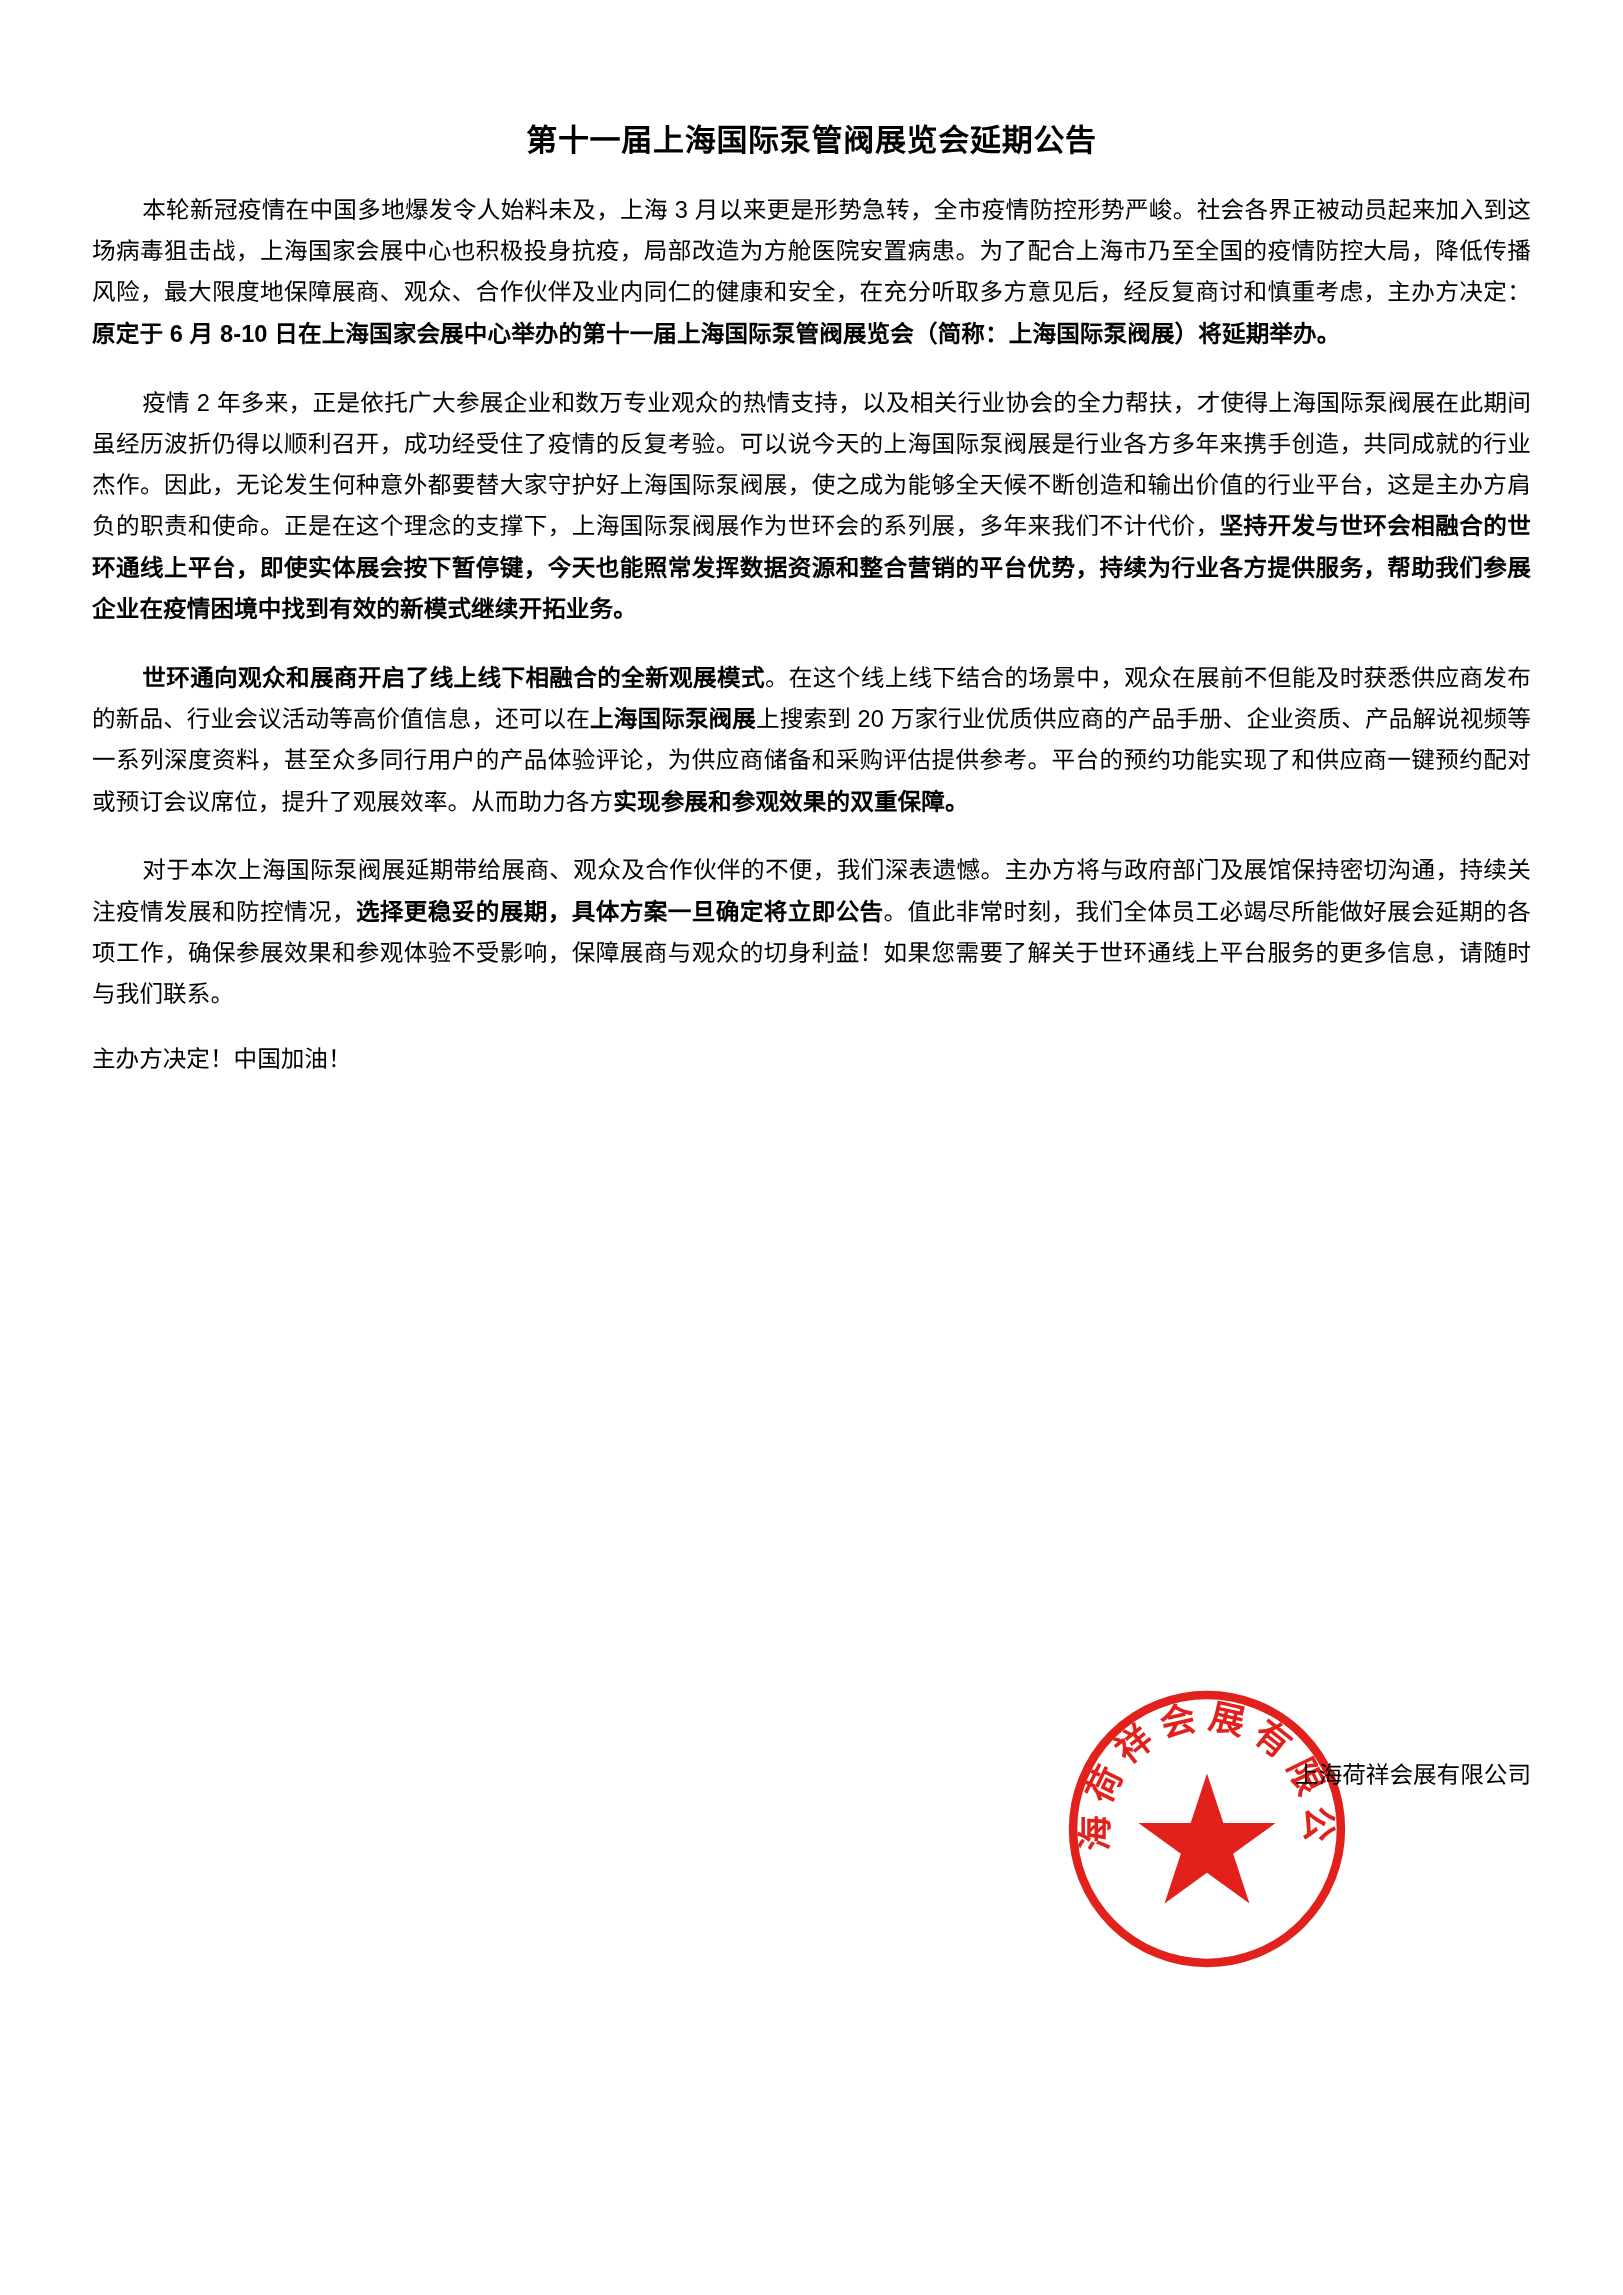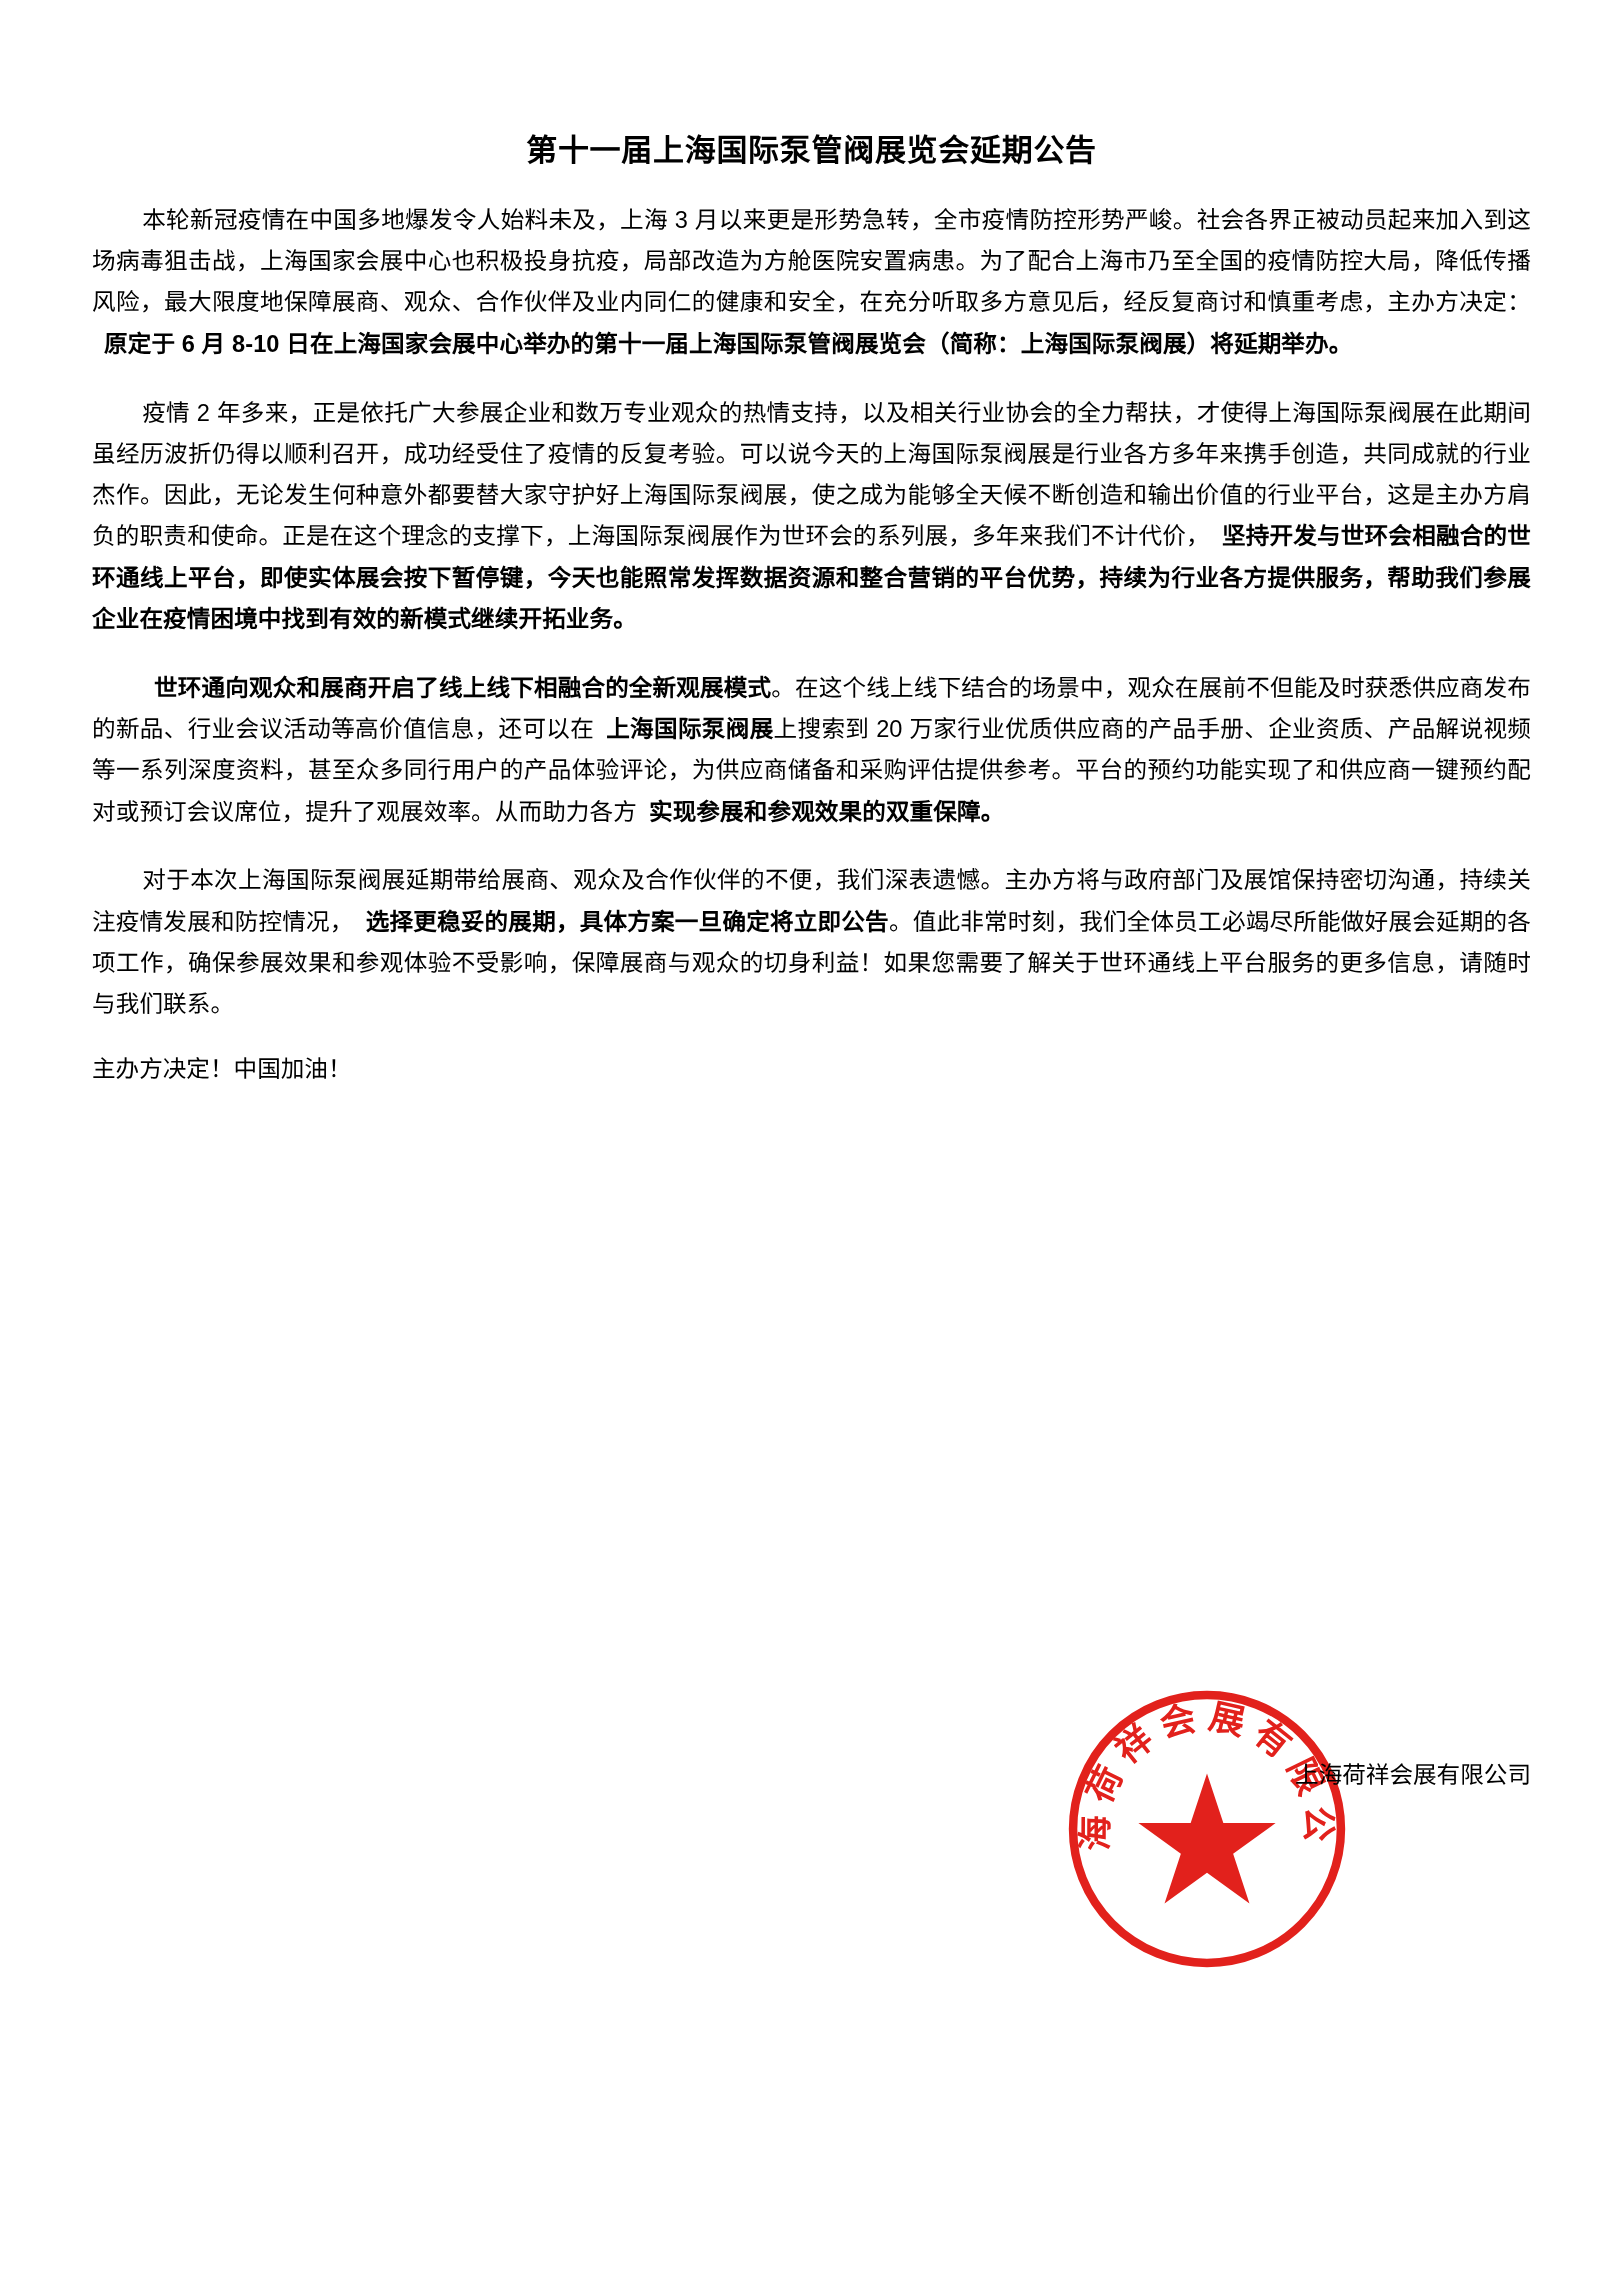--- a/index.html
+++ b/index.html
@@ -20,21 +20,21 @@
     width: 1623px;
     height: 2295px;
     box-sizing: border-box;
     padding: 98px 92px 0 92px;
   }
   .doc-title {
     text-align: center;
     font-size: 31px;
     font-weight: bold;
     letter-spacing: 0.7px;
-    margin: 31px 0 0 0;
+    margin: 21px 0 0 0;
     line-height: 1.4;
   }
   .salutation {
     font-size: 24px;
     font-weight: bold;
     margin-top: 79px;
     margin-left: 0px;
     letter-spacing: 0.3px;
   }
   .para {
@@ -44,21 +44,20 @@
     text-justify: inter-ideograph;
     margin-top: 27.5px;
     letter-spacing: 0.1px;
   }
   .para .ind {
     display: inline-block;
     width: 50px;
   }
   .para b {
     font-weight: bold;
-    margin-left: 12px;
   }
   .sig-block {
     position: absolute;
     right: 92px;
     top: 1754px;
     width: 406px;
     text-align: left;
   }
   .sig-line {
     font-size: 23.6px;

